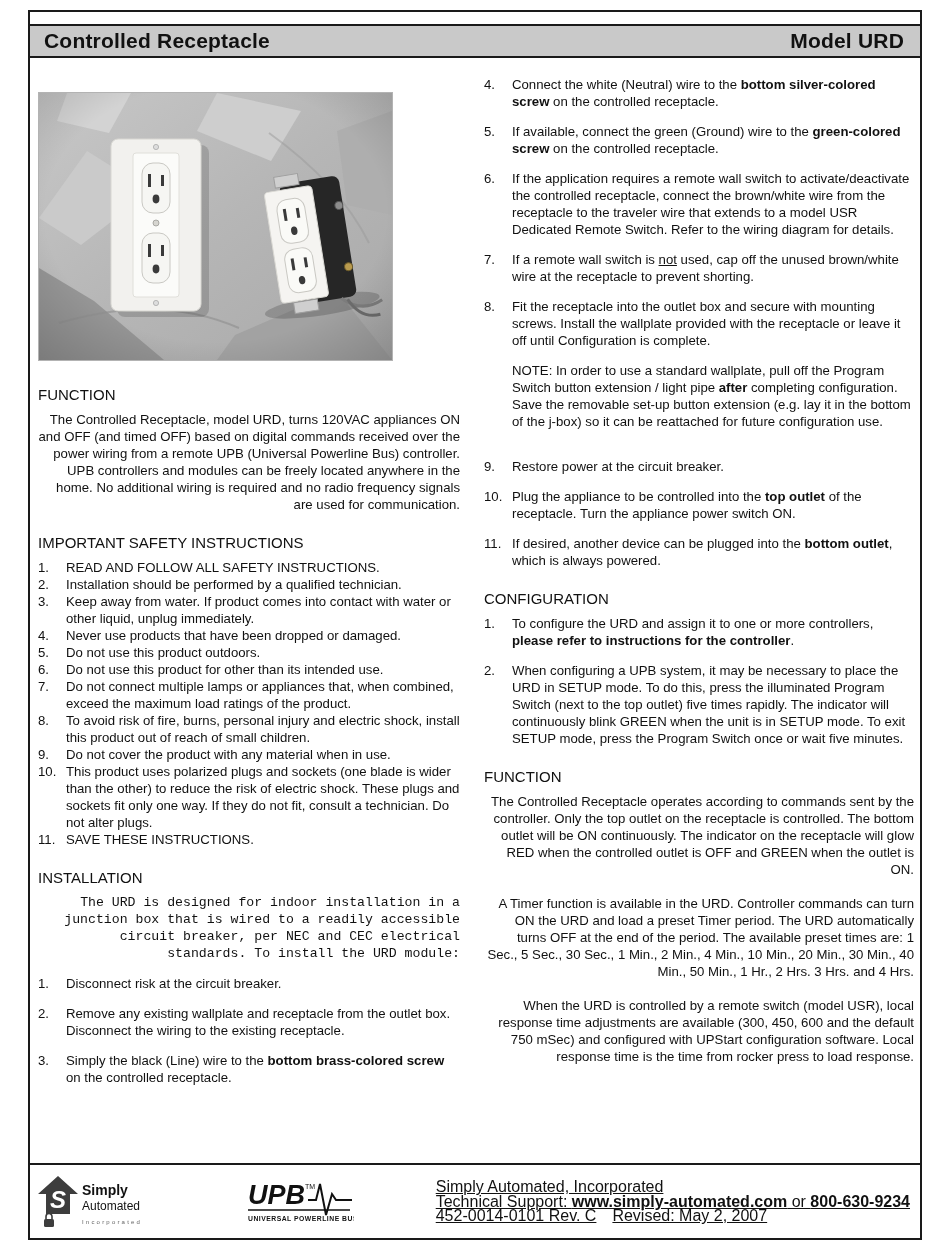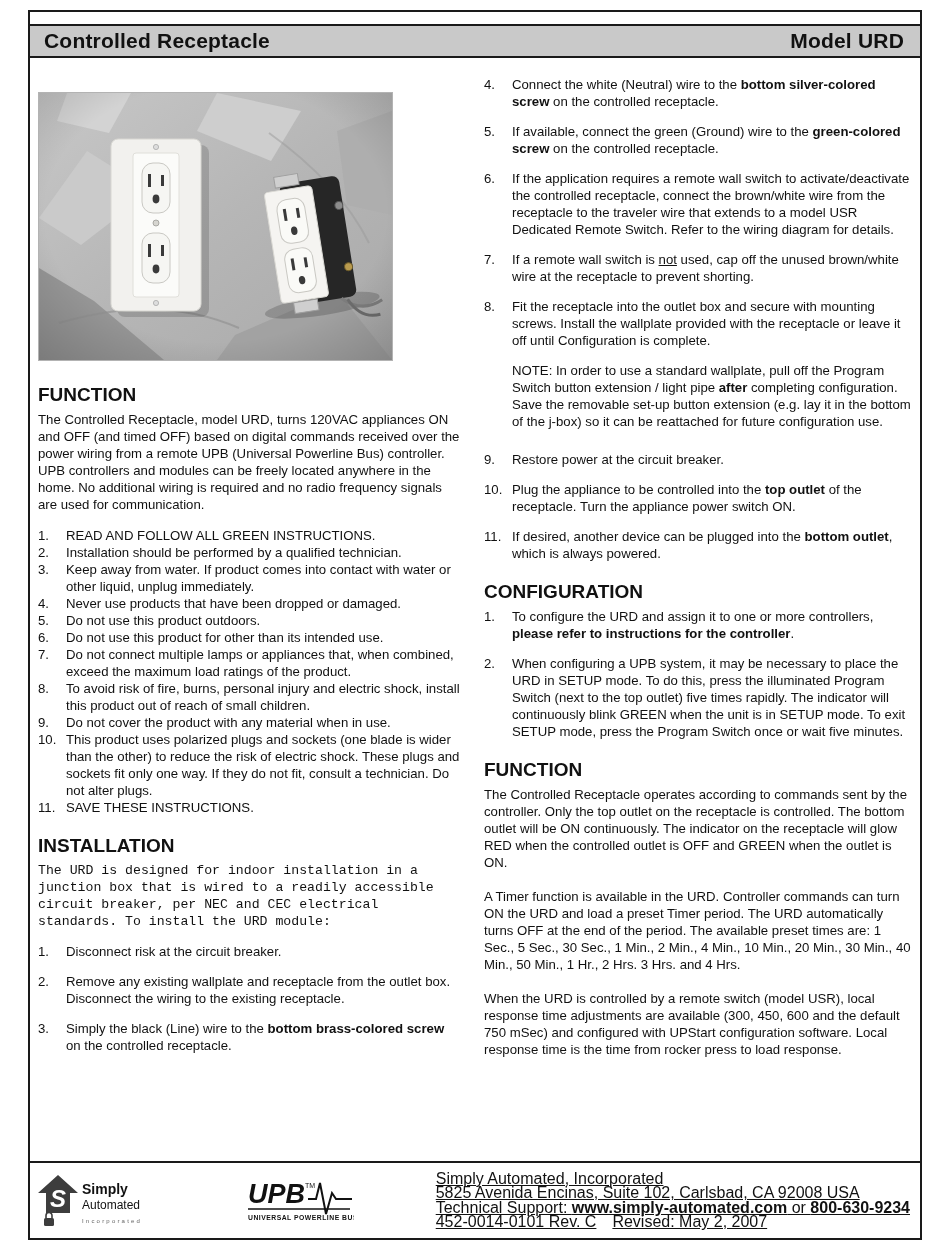--- a/index.html
+++ b/index.html
@@ -16,33 +16,33 @@
     margin-top:12px; background:#c9c9c9;
     border-top:2px solid #1a1a1a; border-bottom:2px solid #1a1a1a;
     display:flex; justify-content:space-between; align-items:center;
     padding:6px 16px 7px 14px;
     font-size:21px; font-weight:bold; letter-spacing:0.2px;
   }
   .content { display:flex; padding:16px 6px 0 8px; gap:24px; }
   .col-left { flex:0 0 422px; }
   .col-right { flex:1; padding-top:2px; }
   .photo { display:block; margin:18px 0 24px 0; border:1px solid #b3b3b3; }
-  h2.sec { font-size:19px; line-height:19px; font-weight:700; margin:20px 0 7px 0; }
+  h2.sec { font-size:15px; line-height:19px; font-weight:400; margin:20px 0 7px 0; }
   h2.sec.first { margin-top:0; }
-  p { margin:0 0 14px 0; }
+  p { margin:0 0 14px 0;text-align:right; }
   p.intro-tight { margin:0 0 2px 0; }
   p.intro-spaced { margin:0 0 13px 0;font-family:Liberation Mono, monospace; }
   p.op { margin:0 0 17px 0; }
   .titem { display:flex; }
   .titem .num { flex:0 0 28px; }
   .titem .txt { flex:1; }
   .step { display:flex; margin:0 0 13px 0; }
   .step .num { flex:0 0 28px; }
   .step .body { flex:1; }
-  .note { margin:13px 0 8px 0; }
+  .note { margin:13px 0 15px 0; }
   .footer {
     position:absolute; left:0; right:0; bottom:0;
     border-top:2px solid #1a1a1a;
     display:flex; align-items:center;
     padding:9px 10px 8px 8px; background:#fff;
   }
   .logo-upb { margin-left:92px; }
   .addr { margin-left:auto; font-size:16px; line-height:14.6px;text-decoration:underline; }
   .sp { display:inline-block; width:16px; }
   svg text { font-family:"Liberation Sans", sans-serif; }
@@ -127,24 +127,25 @@
           </g>
           <path d="M60,116 q18,18 40,8" stroke="#7d7d7d" stroke-width="3" fill="none"></path>
           <path d="M66,118 q10,22 30,20" stroke="#6d6d6d" stroke-width="3" fill="none"></path>
         </g>
         <rect width="353" height="267" fill="url(#vig)"></rect>
       </svg>
 
       <h2 class="sec first">FUNCTION</h2>
       <p>The Controlled Receptacle, model URD, turns 120VAC appliances ON and OFF (and timed OFF) based on digital commands received over the power wiring from a remote UPB (Universal Powerline Bus) controller.  UPB controllers and modules can be freely located anywhere in the home.  No additional wiring is required and no radio frequency signals are used for communication.</p>
 
+      <h2 class="sec">IMPORTANT SAFETY INSTRUCTIONS</h2>
       <div>
         <div class="titem">
             <span class="num">1.</span>
-            <span class="txt">READ AND FOLLOW ALL GREEN INSTRUCTIONS.</span>
+            <span class="txt">READ AND FOLLOW ALL SAFETY INSTRUCTIONS.</span>
           </div>
         <div class="titem">
             <span class="num">2.</span>
             <span class="txt">Installation should be performed by a qualified technician.</span>
           </div>
         <div class="titem">
             <span class="num">3.</span>
             <span class="txt">Keep away from water.  If product comes into contact with water or other liquid, unplug immediately.</span>
           </div>
         <div class="titem">
@@ -270,18 +271,17 @@
     <svg class="logo-upb" width="106" height="50" viewBox="0 0 106 50">
       <text x="0" y="27" font-size="27" font-weight="bold" font-style="italic" fill="#111">UPB</text>
       <text x="57" y="12" font-size="7" fill="#111">TM</text>
       <polyline points="60,23 68,23 72,7 78,38 84,17 88,23 104,23" fill="none" stroke="#111" stroke-width="2"></polyline>
       <line x1="0" y1="33" x2="102" y2="33" stroke="#111" stroke-width="1.5"></line>
       <text x="0" y="44" font-size="6.8" font-weight="bold" letter-spacing="0.5" fill="#111">UNIVERSAL POWERLINE BUS</text>
     </svg>
 
     <div class="addr">
       <div>Simply Automated, Incorporated</div>
-      <div>5825 Avenida Encinas, Suite 102, Carlsbad, CA  92008 USA</div>
       <div><span>Technical Support:  </span><b>www.simply-automated.com</b><span> or </span><b>800-630-9234</b></div>
       <div><span>452-0014-0101 Rev. C</span><span class="sp"></span><span>Revised: May 2, 2007</span></div>
     </div>
   </div>
 </div>
 
 </body></html>

